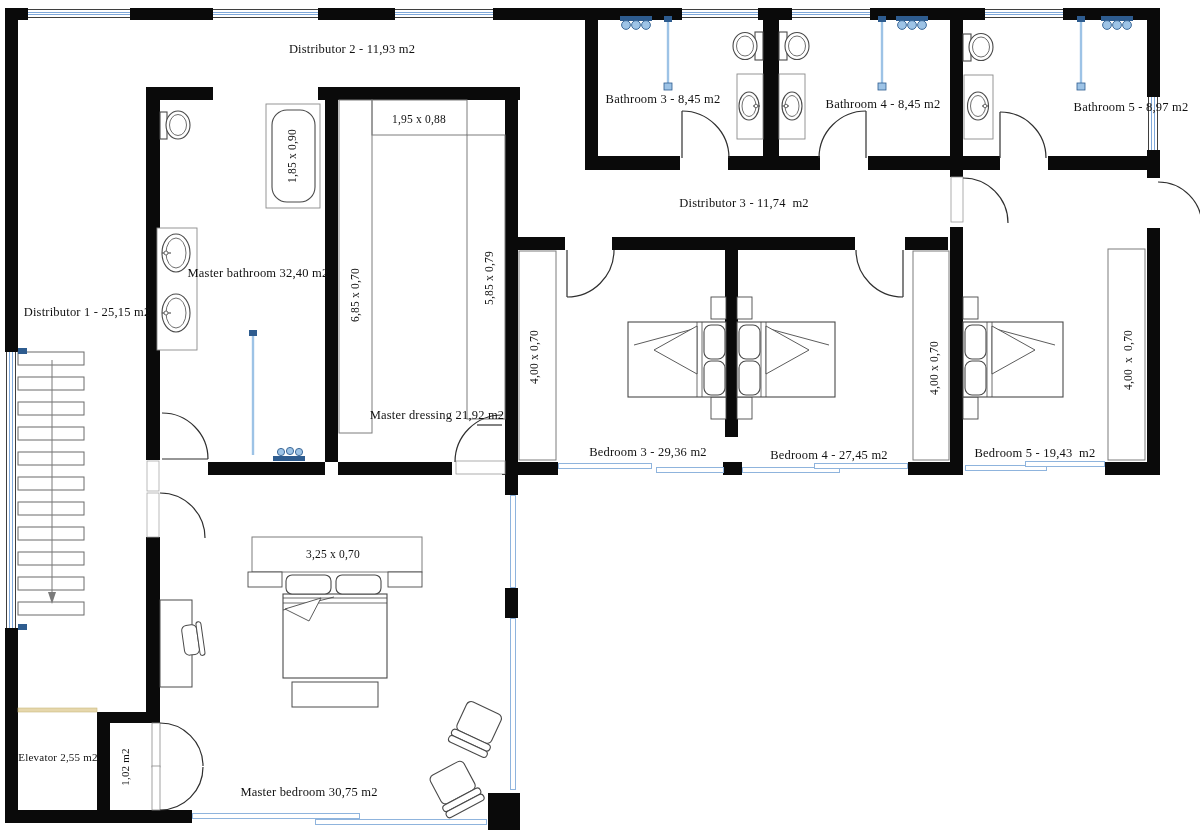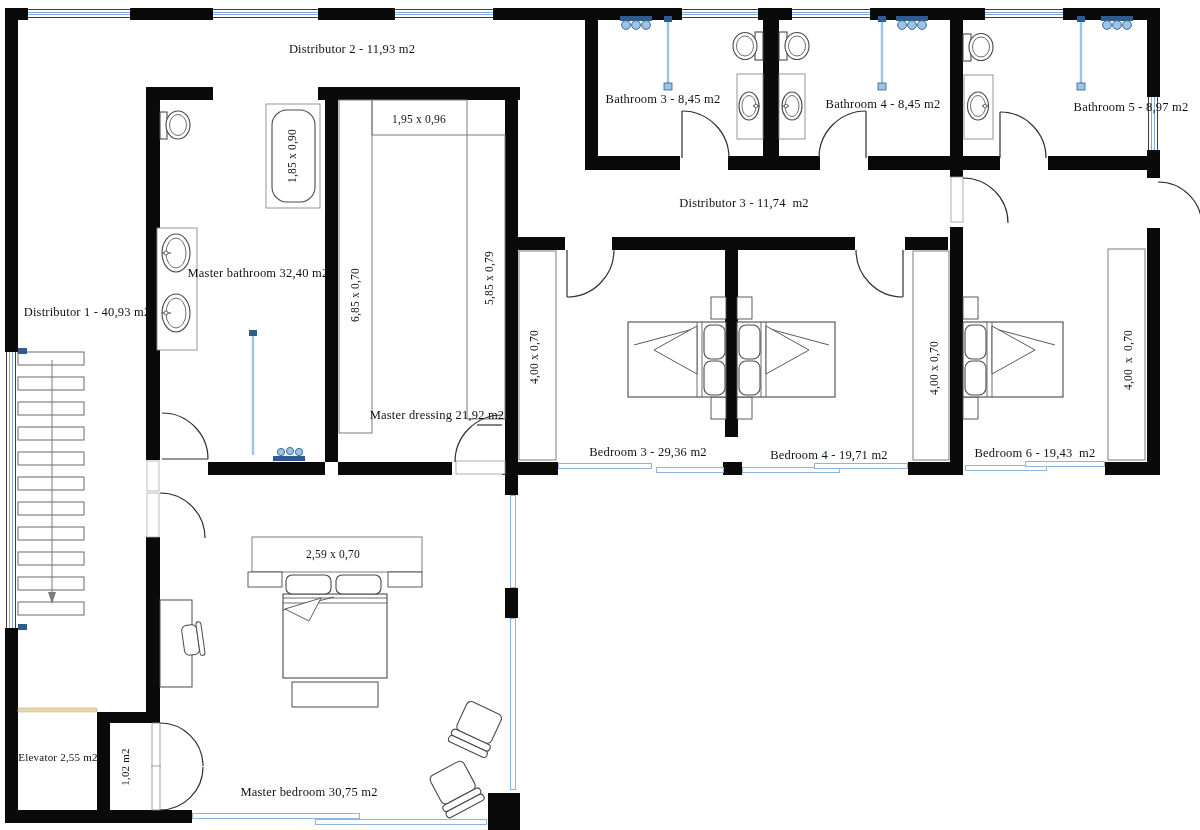--- a/index.html
+++ b/index.html
@@ -343,37 +343,37 @@
         <rect x="-21" y="18" width="42" height="7" rx="3.5"></rect>
       </g>
       <g transform="translate(455,787) rotate(-28)">
         <rect x="-19" y="-21" width="38" height="32" rx="5"></rect>
         <rect x="-21" y="11" width="42" height="7" rx="3.5"></rect>
         <rect x="-21" y="18" width="42" height="7" rx="3.5"></rect>
       </g>
     </g>
   </svg>
 
-  <div class="lbl" style="left:87px;top:312px">Distributor 1 - 40,93 m2</div>
+  <div class="lbl" style="left:87px;top:312px">Distributor 1 - 25,15 m2</div>
   <div class="lbl" style="left:352px;top:49px">Distributor 2 - 11,93 m2</div>
   <div class="lbl" style="left:744px;top:203px">Distributor 3 - 11,74  m2</div>
   <div class="lbl" style="left:663px;top:99px">Bathroom 3 - 8,45 m2</div>
   <div class="lbl" style="left:883px;top:104px">Bathroom 4 - 8,45 m2</div>
   <div class="lbl" style="left:1131px;top:107px">Bathroom 5 - 8,97 m2</div>
   <div class="lbl" style="left:258px;top:273px">Master bathroom 32,40 m2</div>
   <div class="lbl" style="left:437px;top:415px">Master dressing 21,92 m2</div>
   <div class="lbl" style="left:309px;top:792px">Master bedroom 30,75 m2</div>
   <div class="lbl" style="left:648px;top:452px">Bedroom 3 - 29,36 m2</div>
-  <div class="lbl" style="left:829px;top:455px">Bedroom 4 - 19,71 m2</div>
-  <div class="lbl" style="left:1035px;top:453px">Bedroom 6 - 19,43  m2</div>
+  <div class="lbl" style="left:829px;top:455px">Bedroom 4 - 27,45 m2</div>
+  <div class="lbl" style="left:1035px;top:453px">Bedroom 5 - 19,43  m2</div>
   <div class="lbl small" style="left:58px;top:757px">Elevator 2,55 m2</div>
   <div class="lbl small rot" style="left:125px;top:767px">1,02 m2</div>
 
   <div class="lbl dim rot" style="left:292px;top:156px">1,85 x 0,90</div>
-  <div class="lbl dim" style="left:419px;top:119px">1,95 x 0,96</div>
+  <div class="lbl dim" style="left:419px;top:119px">1,95 x 0,88</div>
   <div class="lbl dim rot" style="left:355px;top:295px">6,85 x 0,70</div>
   <div class="lbl dim rot" style="left:489px;top:278px">5,85 x 0,79</div>
-  <div class="lbl dim" style="left:333px;top:554px">2,59 x 0,70</div>
+  <div class="lbl dim" style="left:333px;top:554px">3,25 x 0,70</div>
   <div class="lbl dim rot" style="left:534px;top:357px">4,00 x 0,70</div>
   <div class="lbl dim rot" style="left:934px;top:368px">4,00 x 0,70</div>
   <div class="lbl dim rot" style="left:1128px;top:360px">4,00  x  0,70</div>
 
 </div>
 
 </body></html>

